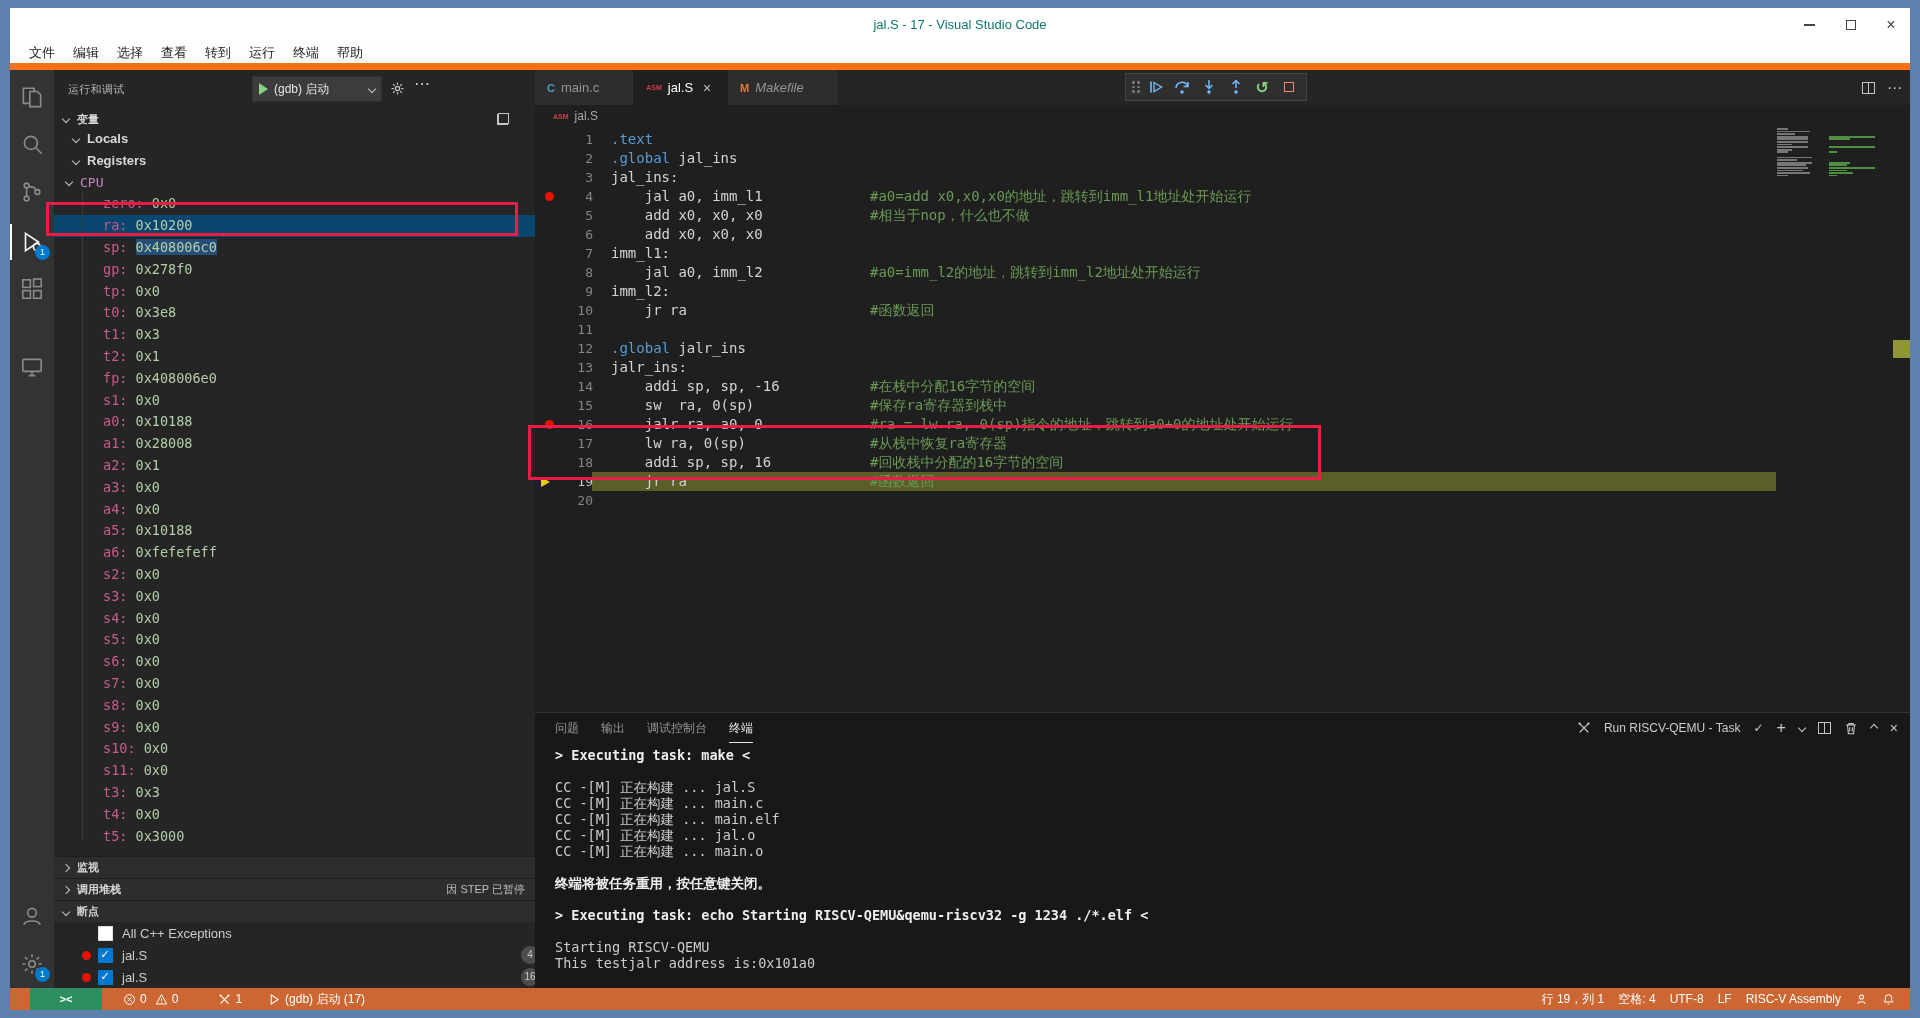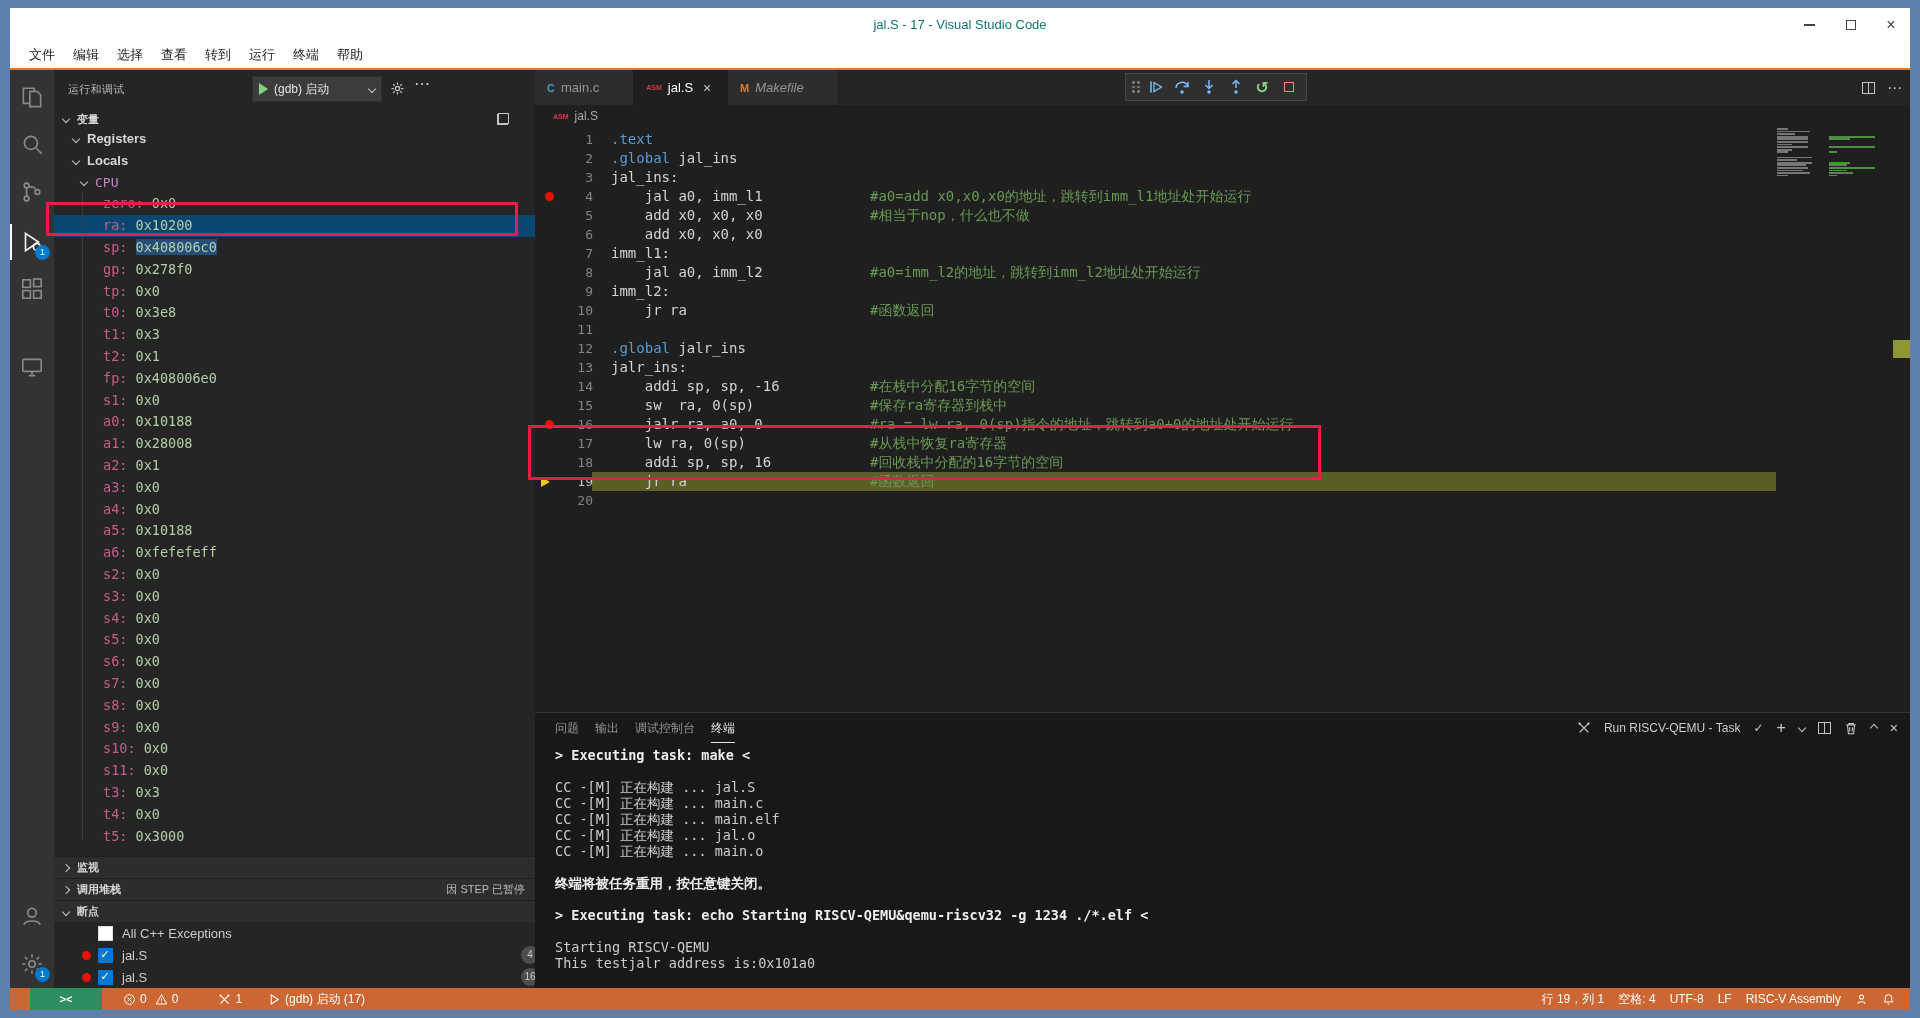--- a/index.html
+++ b/index.html
@@ -13,21 +13,21 @@
   .titlebar{position:absolute;left:0;top:0;width:100%;height:34px;background:#ffffff;}
   .title-text{position:absolute;left:0;right:0;top:0;height:34px;line-height:34px;text-align:center;
               font-size:13px;color:#0f766e;}
   .winctl{position:absolute;top:0;height:34px;width:34px;display:flex;align-items:center;justify-content:center;color:#444;}
   .ctl-min-bar{width:11px;height:2px;background:#444;}
   .ctl-max-box{width:10px;height:10px;border:1.5px solid #444;}
   .ctl-close-x{font-size:16px;line-height:16px;color:#444;}
 
   
   .menubar{position:absolute;left:0;top:34px;width:100%;height:28px;background:#fdfdfd;
-           border-bottom:2px solid #f97316;display:flex;align-items:center;padding-left:10px;}
+           border-bottom:7px solid #f97316;display:flex;align-items:center;padding-left:10px;}
   .menu-item{padding:0 9px;font-size:13px;color:#1f1f1f;line-height:28px;cursor:default;}
 
   
   .main{position:absolute;left:0;top:62px;width:1900px;height:918px;background:#1e1e1e;}
 
   
   .activitybar{position:absolute;left:0;top:0;width:44px;height:918px;background:#333333;}
   .act-item{position:absolute;left:0;width:44px;height:40px;display:flex;align-items:center;justify-content:center;}
   .act-item svg{stroke:#8a8a8a;fill:none;stroke-width:1.5;}
   .act-item.active svg{stroke:#f5f5f5;}
@@ -53,21 +53,21 @@
   .sec-head{position:absolute;left:0;width:100%;height:22px;display:flex;align-items:center;gap:8px;
             padding-left:9px;font-size:11px;font-weight:bold;color:#d5d5d5;background:#2d2d2e;border-top:1px solid #1f1f1f;}
   .sec-head.flat{background:#252526;border-top:none;}
   .copy-ic{position:absolute;right:26px;top:5px;width:12px;height:12px;}
   .copy-ic::before{content:"";position:absolute;left:0;bottom:0;width:9px;height:9px;border:1.2px solid #c5c5c5;}
   .copy-ic::after{content:"";position:absolute;right:0;top:0;width:9px;height:9px;border:1.2px solid #c5c5c5;background:#252526;}
 
   .tree{position:absolute;left:0;top:58px;width:100%;height:728px;overflow:hidden;}
   .trow{height:21.8px;line-height:21.8px;display:flex;align-items:center;gap:8px;font-size:13px;}
   .trow.grp{padding-left:19px;font-weight:bold;color:#d7d7d7;}
-  .trow.cpu{padding-left:27px;font-family:"DejaVu Sans Mono",monospace;color:#c586c0;}
+  .trow.cpu{padding-left:12px;font-family:"DejaVu Sans Mono",monospace;color:#c586c0;}
   .rrow{height:21.8px;line-height:21.8px;padding-left:49px;font-family:"DejaVu Sans Mono",monospace;font-size:13.5px;}
   .rrow .rname{color:#c75d8d;}
   .rrow .rval{color:#b5cea8;}
   .rrow.sel{background:#094771;}
   .rrow .rval.hl{background:#264f78;}
   .indent-guide{position:absolute;left:28px;top:122px;width:1px;height:648px;background:#3a3a3a;}
 
   .cs-status{position:absolute;right:10px;font-size:11px;font-weight:normal;color:#bbbbbb;}
   .bprow{position:absolute;left:0;width:100%;height:22px;display:flex;align-items:center;font-size:13px;color:#cccccc;}
   .bpreddot{width:9px;height:9px;border-radius:50%;margin-left:12px;visibility:hidden;}
@@ -125,21 +125,21 @@
 
   .minimap{position:absolute;left:1240px;top:58px;width:110px;height:64px;}
   .mmrow{position:relative;height:2.6px;}
   .mmrow i{position:absolute;top:0;height:1.8px;}
   .mmc{left:2px;background:#777777;}
   .mmg{background:#4e8f44;}
   .ovr-mark{position:absolute;left:1358px;top:270px;width:17px;height:18px;background:#8f9636;}
 
   
   .panel{position:absolute;left:0;top:642px;width:100%;height:276px;background:#181818;border-top:1px solid #333;}
-  .panel-tabs{position:absolute;left:20px;top:0;height:30px;display:flex;gap:16px;align-items:center;}
+  .panel-tabs{position:absolute;left:20px;top:0;height:30px;display:flex;gap:22px;align-items:center;}
   .ptab{font-size:12px;color:#969696;height:30px;line-height:30px;}
   .ptab.active{color:#e7e7e7;border-bottom:1px solid #e7e7e7;}
   .panel-right{position:absolute;right:12px;top:0;height:30px;display:flex;align-items:center;gap:13px;color:#cccccc;font-size:12px;}
   .term{position:absolute;left:20px;top:34px;width:1330px;font-family:"DejaVu Sans Mono",monospace;font-size:13.5px;color:#cccccc;}
   .tline{height:16px;line-height:16px;white-space:pre;}
   .tline.b{color:#eeeeee;font-weight:bold;}
 
   
   .statusbar{position:absolute;left:0;top:980px;width:100%;height:22px;background:#cc6633;color:#ffffff;
              display:flex;align-items:center;font-size:12px;}
@@ -264,26 +264,26 @@
           <span class="chev down"></span>
           <span>变量</span>
         </div>
         <span class="copy-ic" style="top:43px;"></span>
 
         <div class="tree">
           <div>
 
               <div class="trow grp">
                 <span class="chev down"></span>
-                <span>Registers</span>
+                <span>Locals</span>
               </div>
 
               <div class="trow grp">
                 <span class="chev down"></span>
-                <span>Locals</span>
+                <span>Registers</span>
               </div>
             </div>
           <div class="trow cpu">
             <span class="chev down"></span>
             <span>CPU</span>
           </div>
           <div>
 
               <div class="rrow">
                 <span class="rname">zero</span><span class="rname">: </span><span class="rval">0x0</span>

